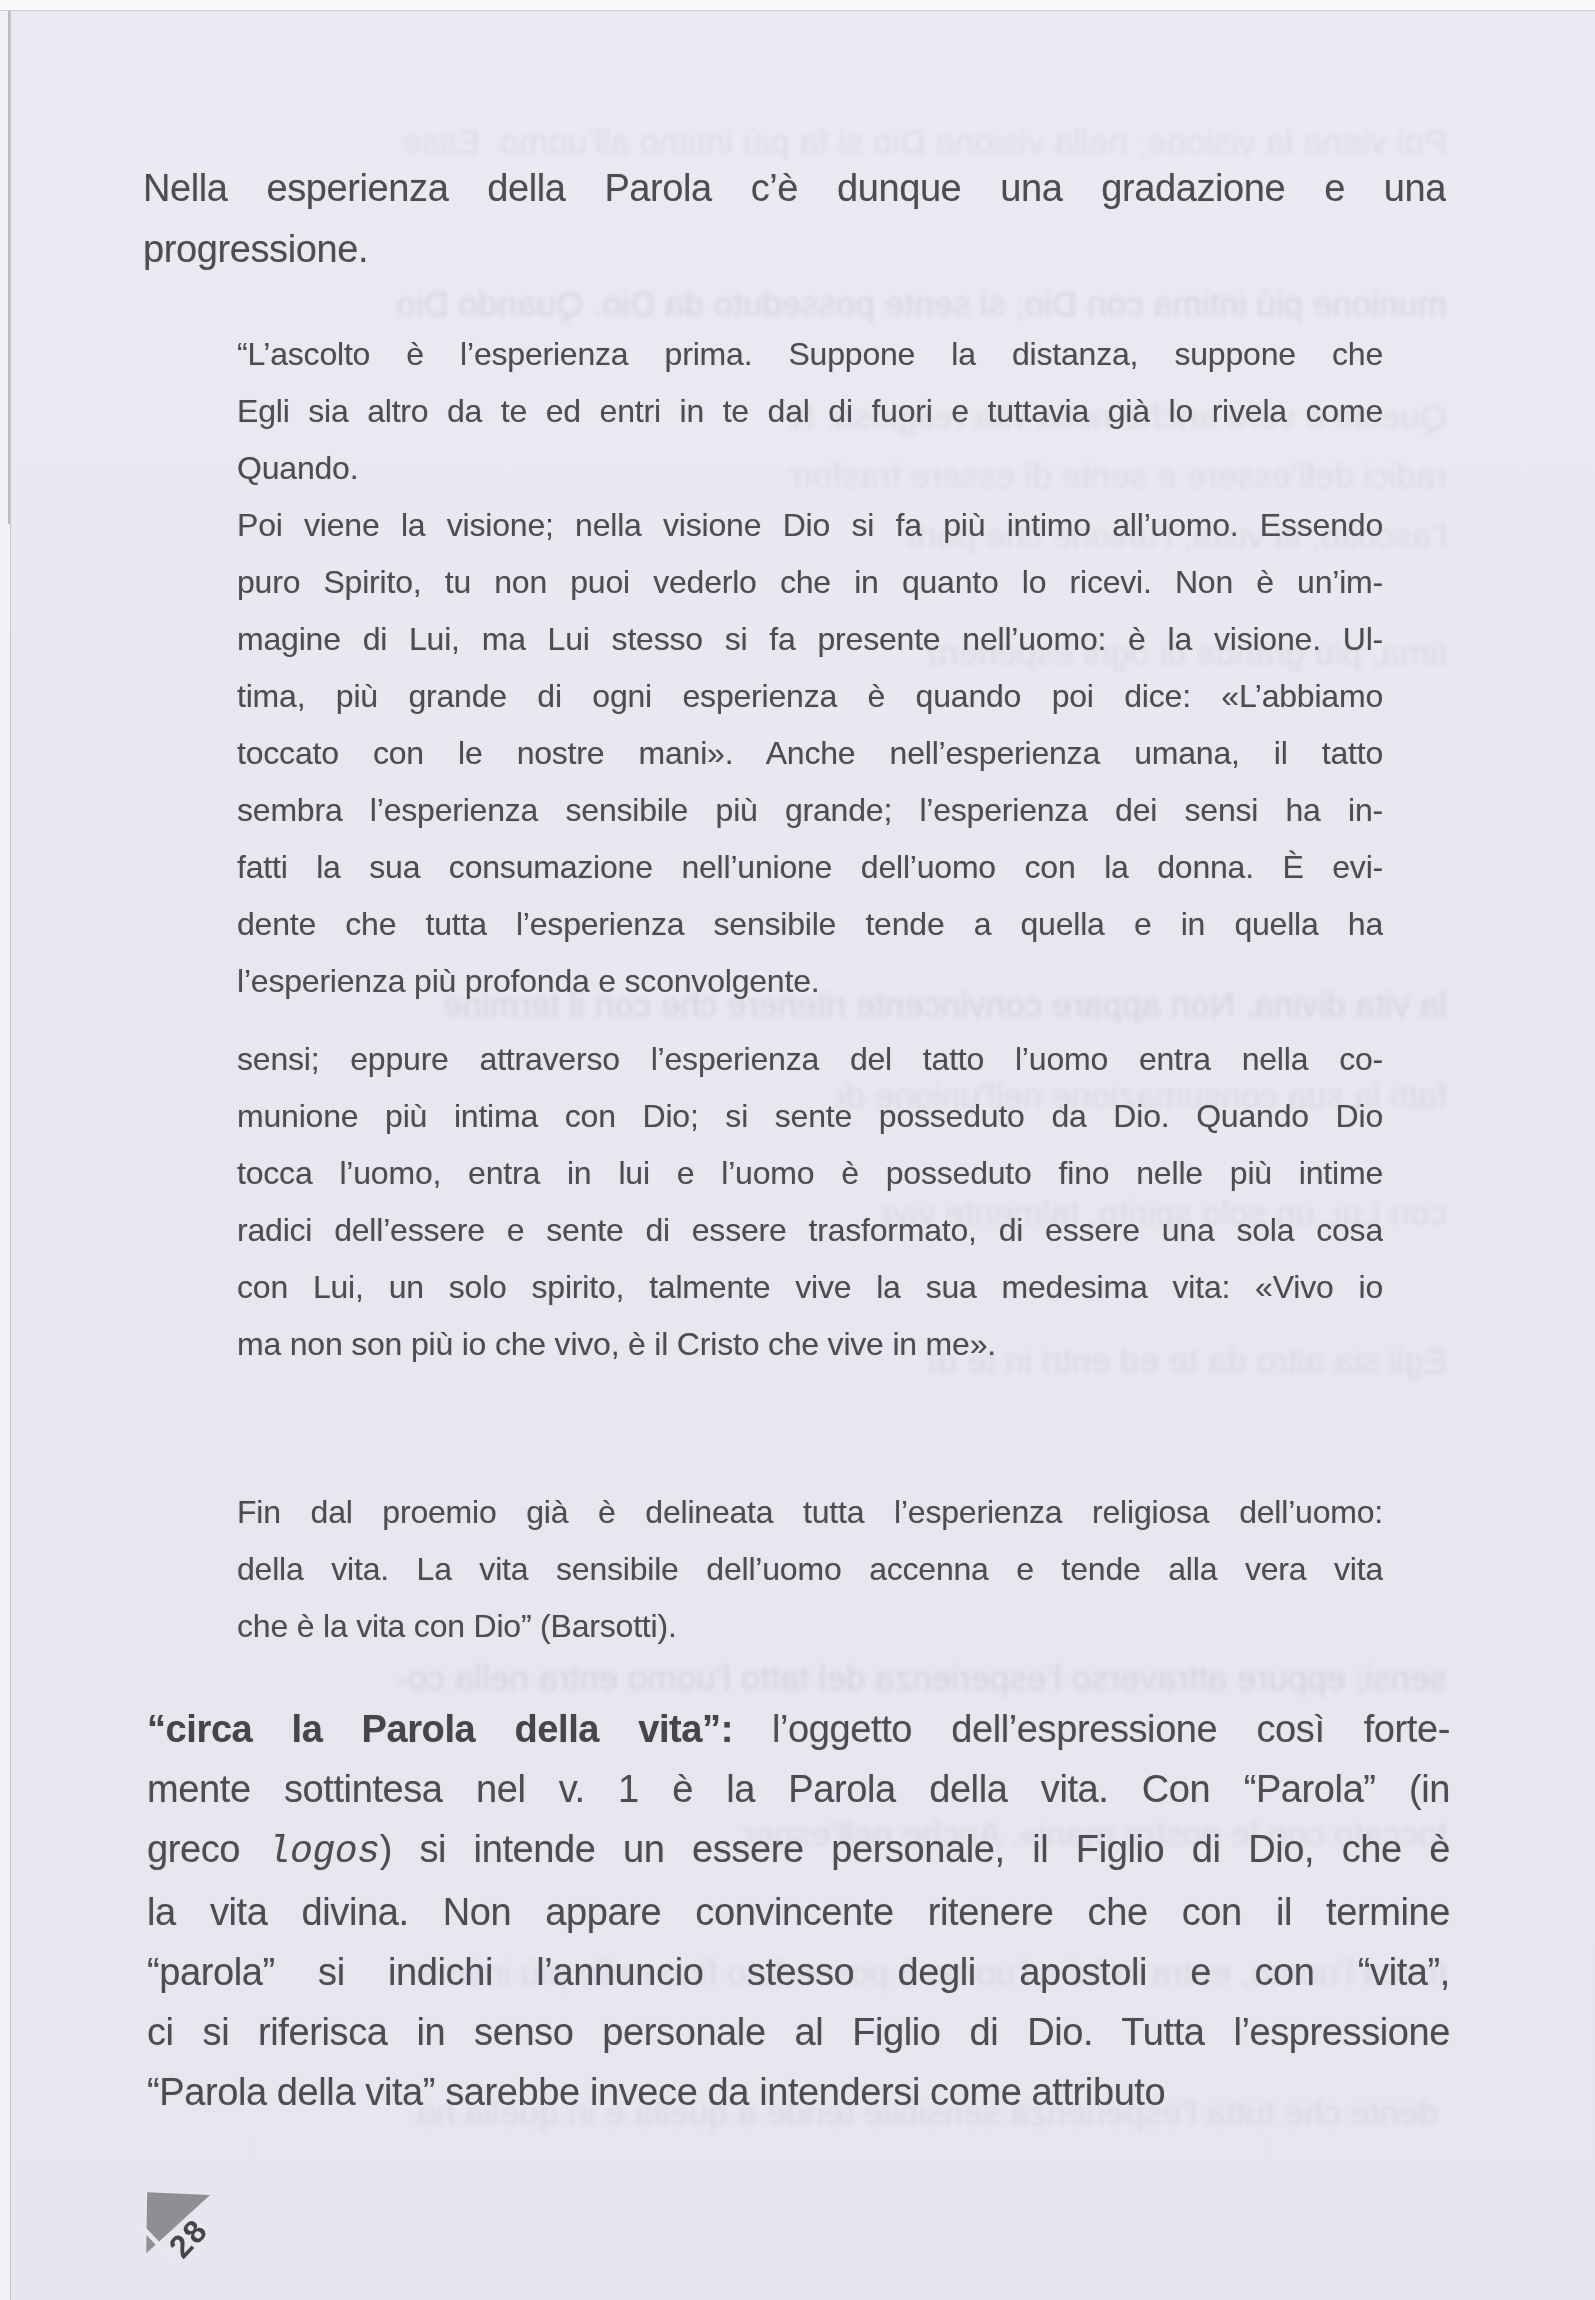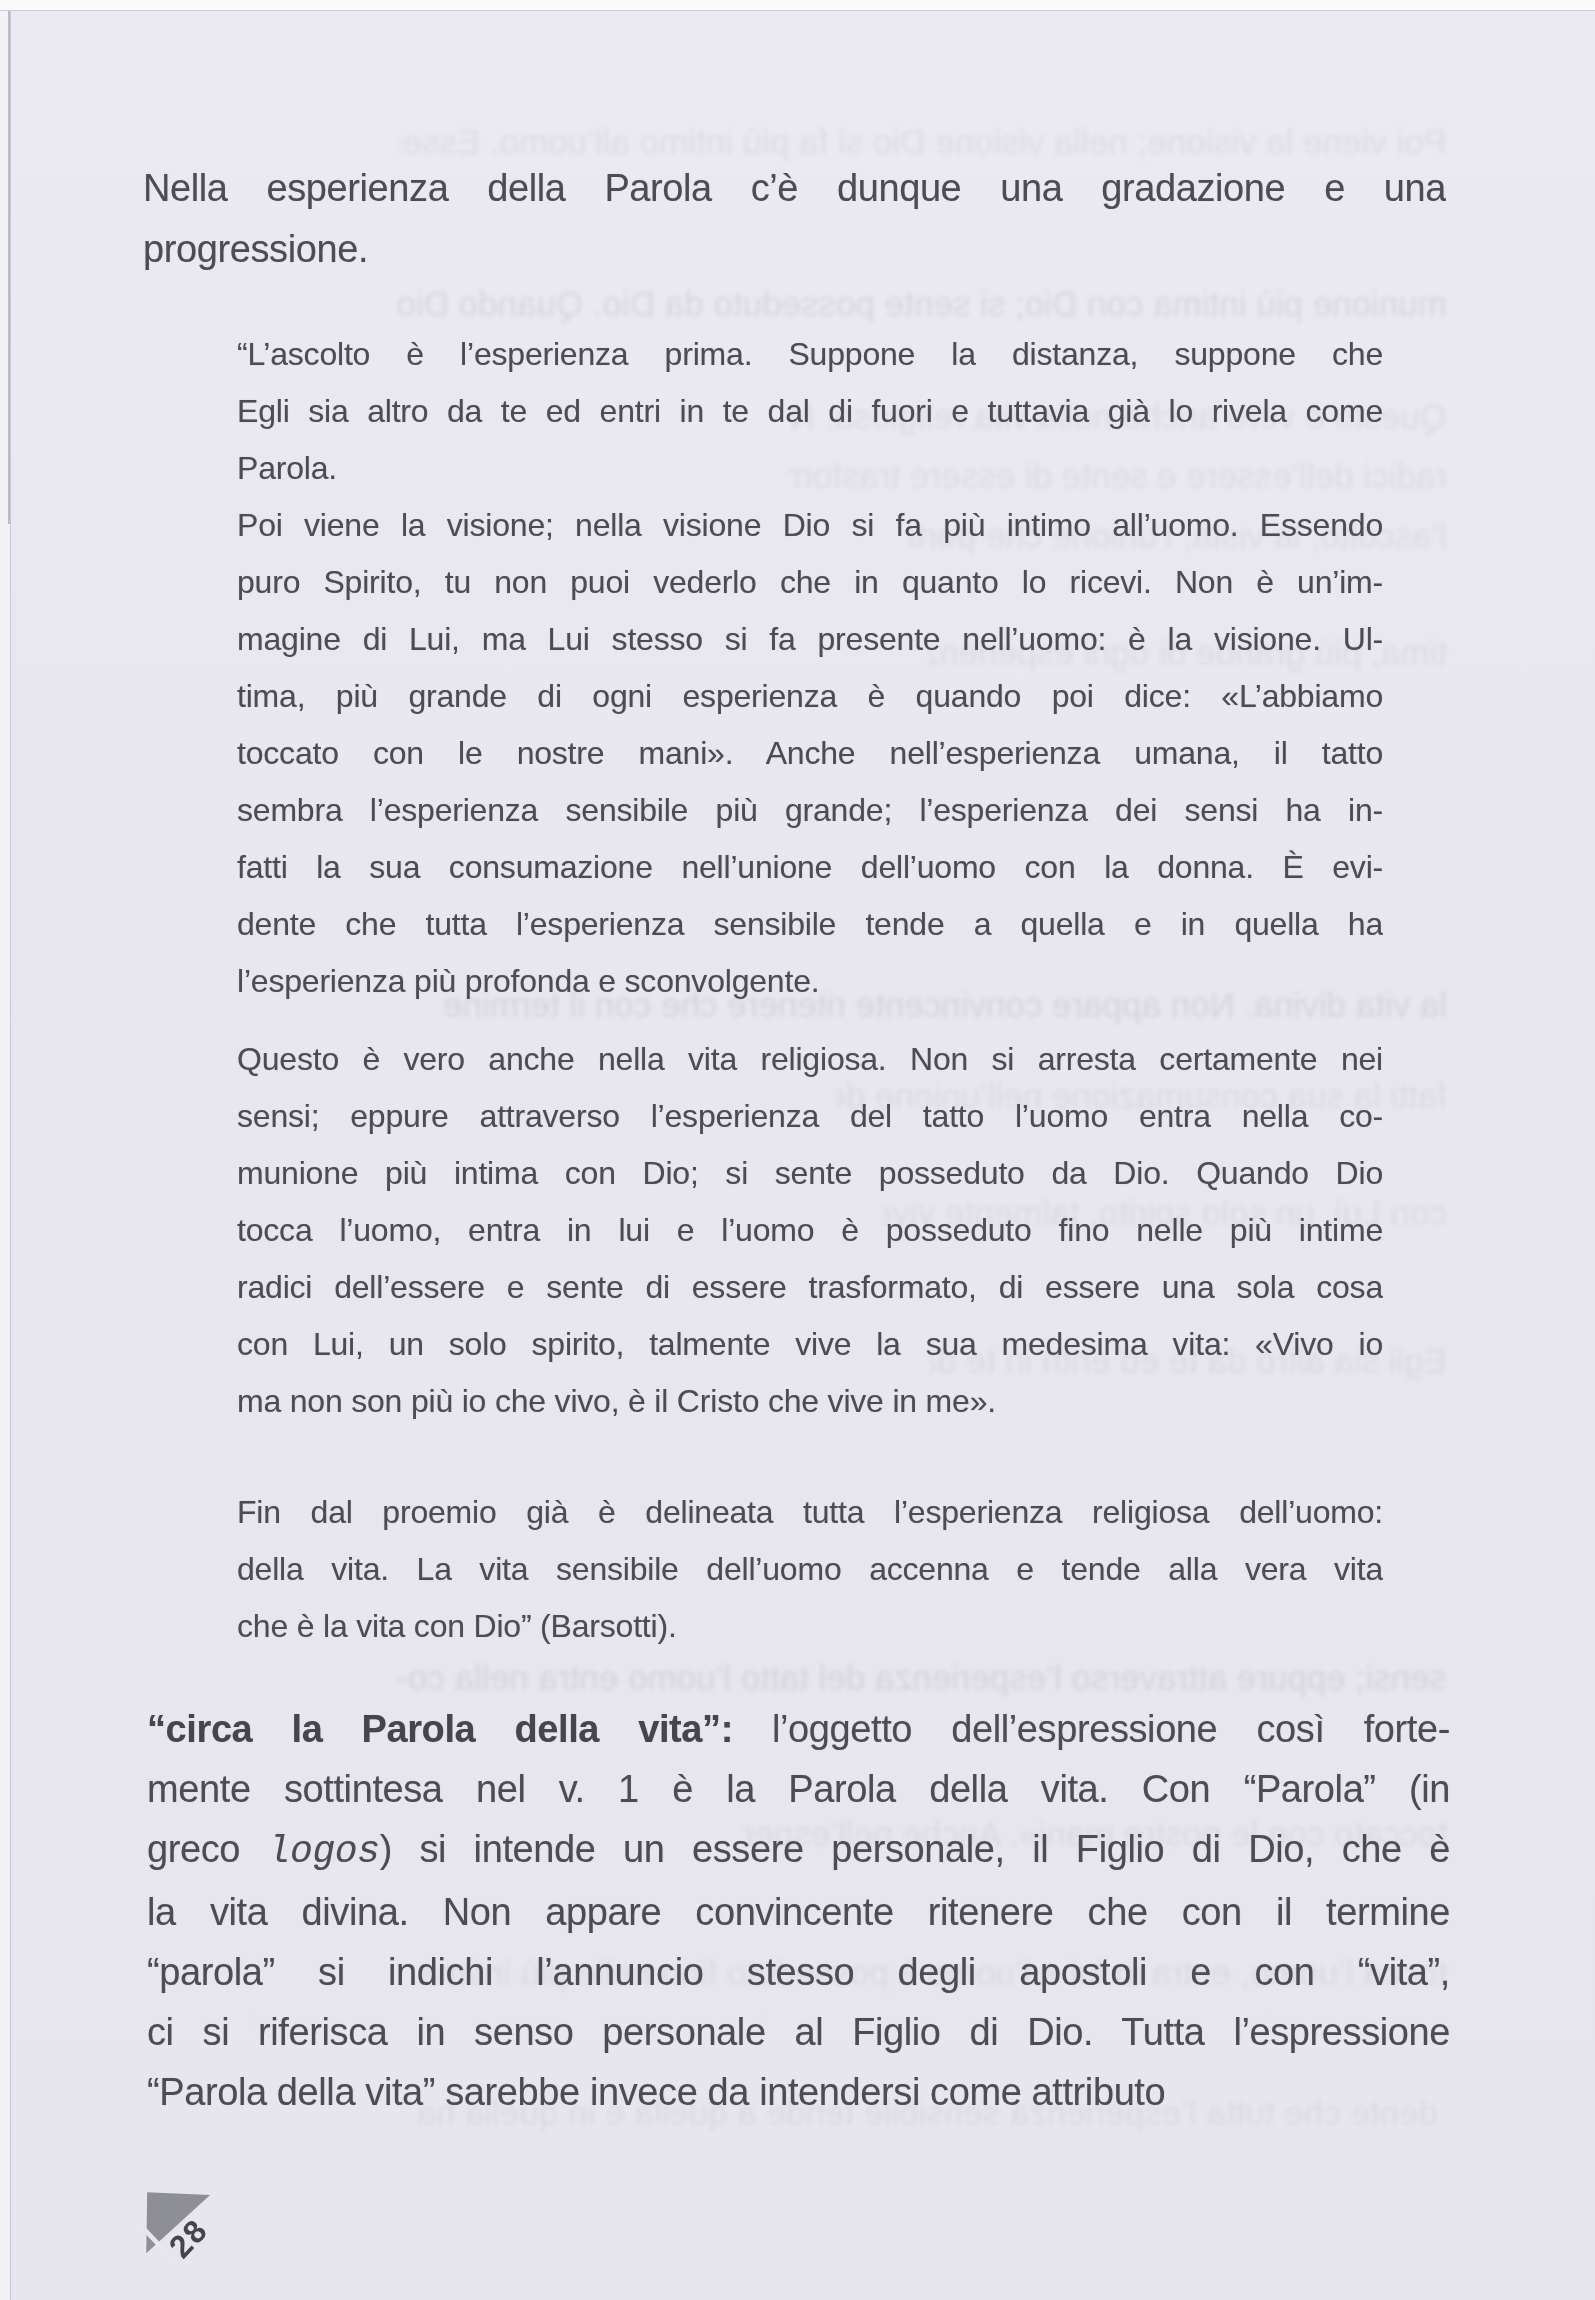--- a/index.html
+++ b/index.html
@@ -63,34 +63,33 @@
   </div>
 
   <section class="block intro" style="top:158px;left:143px;width:1303px">
     <div class="tl">Nella esperienza della Parola c’è dunque una gradazione e una</div>
     <div class="tl end">progressione.</div>
   </section>
 
   <section class="block quoteblk" style="top:326px;left:237px;width:1146px">
     <div class="tl">“L’ascolto è l’esperienza prima. Suppone la distanza, suppone che</div>
     <div class="tl">Egli sia altro da te ed entri in te dal di fuori e tuttavia già lo rivela come</div>
-    <div class="tl end">Parola.</div>
+    <div class="tl end">Quando.</div>
     <div class="tl">Poi viene la visione; nella visione Dio si fa più intimo all’uomo. Essendo</div>
     <div class="tl">puro Spirito, tu non puoi vederlo che in quanto lo ricevi. Non è un’im-</div>
     <div class="tl">magine di Lui, ma Lui stesso si fa presente nell’uomo: è la visione. Ul-</div>
     <div class="tl">tima, più grande di ogni esperienza è quando poi dice: «L’abbiamo</div>
     <div class="tl">toccato con le nostre mani». Anche nell’esperienza umana, il tatto</div>
     <div class="tl">sembra l’esperienza sensibile più grande; l’esperienza dei sensi ha in-</div>
     <div class="tl">fatti la sua consumazione nell’unione dell’uomo con la donna. È evi-</div>
     <div class="tl">dente che tutta l’esperienza sensibile tende a quella e in quella ha</div>
     <div class="tl end">l’esperienza più profonda e sconvolgente.</div>
   </section>
 
   <section class="block quoteblk" style="top:1031px;left:237px;width:1146px">
-    <div class="tl">Questo è vero anche nella vita religiosa. Non si arresta certamente nei</div>
     <div class="tl">sensi; eppure attraverso l’esperienza del tatto l’uomo entra nella co-</div>
     <div class="tl">munione più intima con Dio; si sente posseduto da Dio. Quando Dio</div>
     <div class="tl">tocca l’uomo, entra in lui e l’uomo è posseduto fino nelle più intime</div>
     <div class="tl">radici dell’essere e sente di essere trasformato, di essere una sola cosa</div>
     <div class="tl">con Lui, un solo spirito, talmente vive la sua medesima vita: «Vivo io</div>
     <div class="tl end">ma non son più io che vivo, è il Cristo che vive in me».</div>
   </section>
 
   <section class="block quoteblk" style="top:1484px;left:237px;width:1146px">
     <div class="tl">Fin dal proemio già è delineata tutta l’esperienza religiosa dell’uomo:</div>

